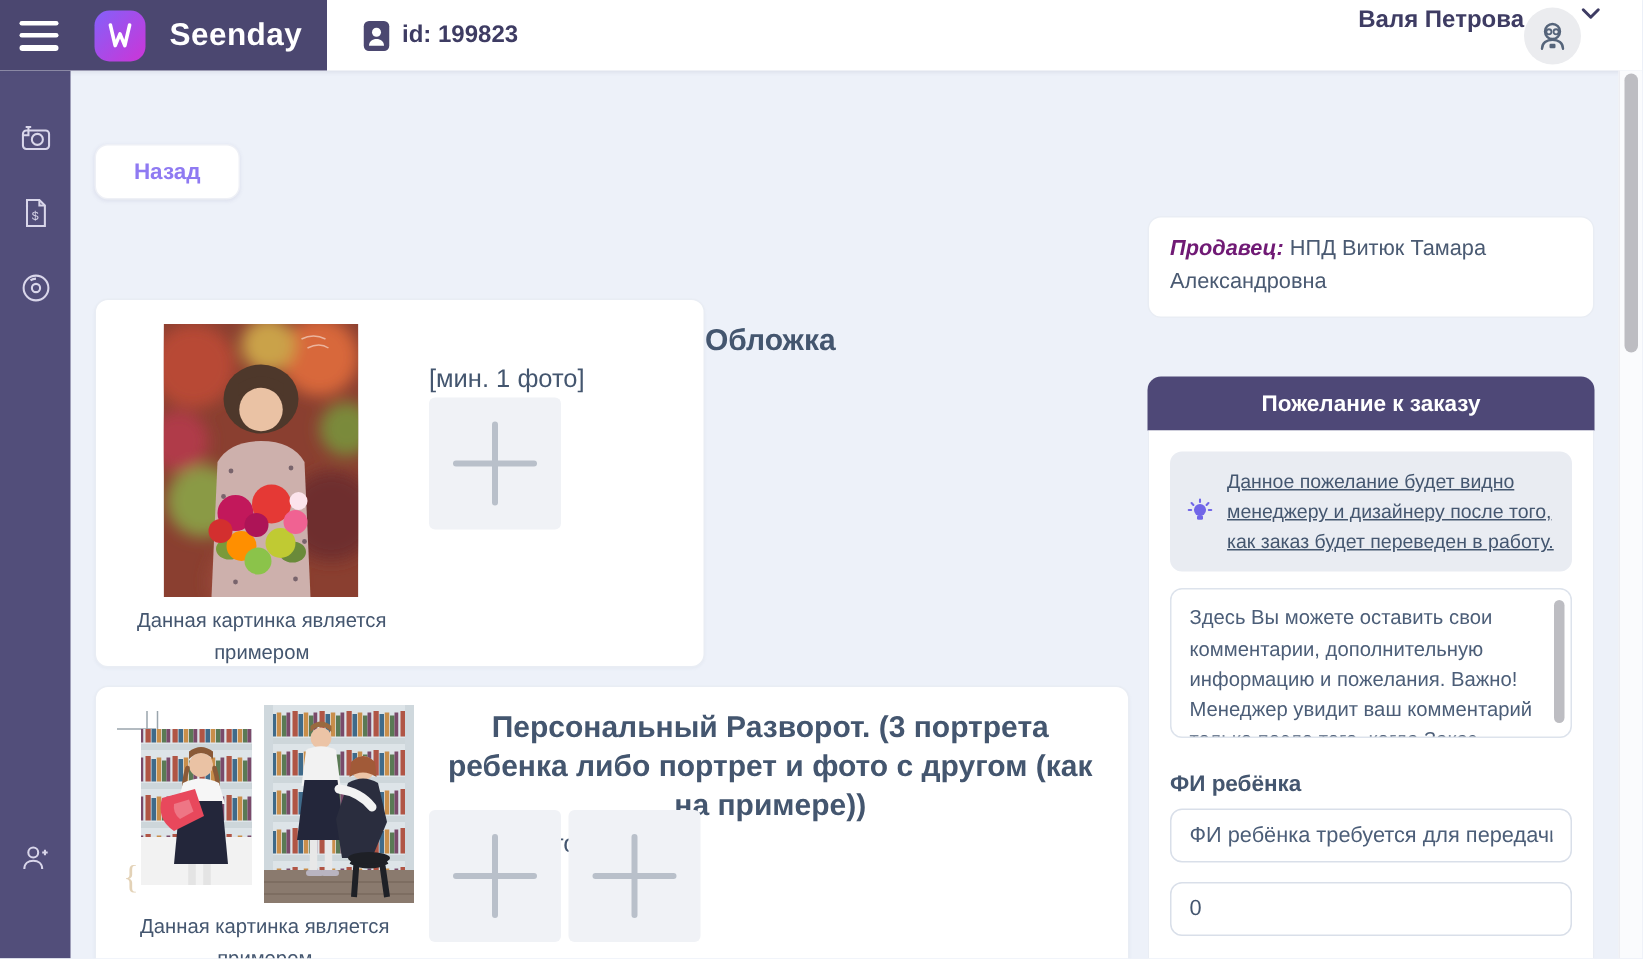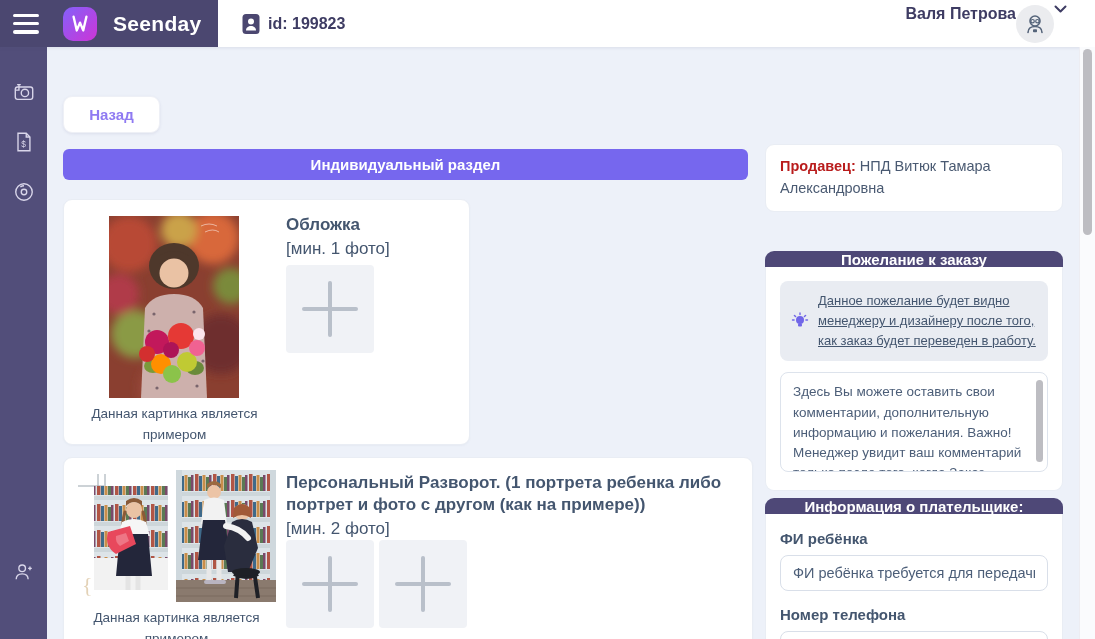--- a/index.html
+++ b/index.html
@@ -39,40 +39,40 @@
 
   .card { position:absolute; background:#fff; border:1px solid #e9edf4; border-radius:9px; box-shadow:0 1px 2px rgba(120,130,160,.06); }
   .card1 { left:16px; top:120px; width:407px; height:246px; }
   .card2 { left:16px; top:378px; width:690px; height:200px; }
 
   .photo1 { position:absolute; left:45px; top:16px; width:130px; height:182px; overflow:hidden; }
   .caption { position:absolute; color:#44566f; font-size:13.5px; line-height:1.55; text-align:center; }
   .caption.c1 { left:8px; top:204px; width:205px; }
   .caption.c2 { left:5px; top:150px; width:215px; }
   .item-head { position:absolute; left:222px; top:14px; width:455px; color:#44566f; }
-  .item-title { font-size:17px; line-height:1.3; font-weight:600; }
+  .item-title { font-size:20px; line-height:1.3; font-weight:600;text-align:center; }
   .item-min { font-size:17px; margin-top:3px; color:#44566f; }
   .plus-tile { position:absolute; width:88px; height:88px; background:#f0f2f6; border-radius:4px; cursor:pointer; }
   .plus-tile::before, .plus-tile::after { content:""; position:absolute; background:#b9c0ca; border-radius:2px; }
   .plus-tile::before { left:18%; right:18%; top:calc(50% - 2px); height:4px; }
   .plus-tile::after  { top:18%; bottom:18%; left:calc(50% - 2px); width:4px; }
   .tile-a1 { left:222px; top:65px; }
   .tile-b1 { left:222px; top:82px; }
   .tile-b2 { left:315px; top:82px; }
   .photoL { position:absolute; left:14px; top:16px; width:96px; height:130px; overflow:hidden; }
   .photoR { position:absolute; left:112px; top:12px; width:100px; height:132px; overflow:hidden; }
 
   
   .right-col { position:absolute; left:718px; top:0; width:298px; }
   .seller-card { position:absolute; top:65px; left:0; width:298px; background:#fff; border:1px solid #e9edf4; border-radius:9px;
                  padding:11px 14px; color:#4a5a72; font-size:14.5px; line-height:1.5; }
-  .seller-card b { color:#b91c1c; }
+  .seller-card b { color:#701a75;font-style:italic; }
   .phone-link { color:#7c3aed; text-decoration:none; cursor:pointer; }
 
-  .panel-header { height:16px; background:#4e4877; border-radius:9px 9px 0 0; color:#fff; font-size:15px; font-weight:700;
+  .panel-header { height:36px; background:#4e4877; border-radius:9px 9px 0 0; color:#fff; font-size:15px; font-weight:700;
                   display:flex; align-items:center; justify-content:center; }
   .panel-body { background:#fff; border:1px solid #e9edf4; border-top:none; border-radius:0 0 9px 9px; padding:14px; }
 
   .wish { position:absolute; top:172px; left:0; width:298px; }
   .notice { position:relative; background:#e9ecf2; border-radius:8px; padding:10px 12px 10px 38px; color:#44566f; font-size:13px; line-height:1.55;text-decoration:underline; }
   .notice .bulb { position:absolute; left:11px; top:50%; transform:translateY(-50%); }
   .wish-textwrap { position:relative; margin-top:11px; }
   .wish-textarea { width:100%; height:100px; border:1px solid #dde3ec; border-radius:8px; padding:9px 18px 9px 12px;
                    font-family:inherit; font-size:13.5px; line-height:1.5; color:#4c5e78; resize:none; outline:none; overflow:hidden; }
   .wish-textarea::placeholder { color:#4c5e78; opacity:1; }
@@ -164,21 +164,20 @@
         <path d="M3.5 20 c0-4 3-6 6.5-6 s6.5 2 6.5 6"></path>
         <path d="M18.5 6 v4 M16.5 8 h4"></path>
       </svg>
     </div>
   </div>
 
   <div class="content">
 
     <button class="back-btn">Назад</button>
 
-    <div class="banner">Индивидуальный раздел</div>
 
     <div class="card card1">
       <div class="photo1">
         <svg width="130" height="182" viewBox="0 0 130 182">
           <defs>
               <filter id="blur1" x="-20%" y="-20%" width="140%" height="140%">
                 <feGaussianBlur stdDeviation="5"></feGaussianBlur>
               </filter>
             </defs>
           <rect width="130" height="182" fill="#8a3f30"></rect>
@@ -275,21 +274,21 @@
           <circle cx="66" cy="42" r="8" fill="#ecc4a6"></circle>
           <path d="M58 38 q8-8 16 0 l1 10 q-9-6-18 0 z" fill="#a15a38"></path>
           <path d="M56 52 q10-6 20 0 l6 26 -10 24 h-20 l-4-26 z" fill="#2a2d3e"></path>
           <path d="M50 56 q14 2 22 12" stroke="#f2f2f2" stroke-width="6" fill="none" stroke-linecap="round"></path>
           <path d="M62 100 l-2 28 M78 100 l4 28 M58 104 q12 6 24 0" stroke="#1e2026" stroke-width="4" fill="none"></path>
           <ellipse cx="70" cy="102" rx="14" ry="4" fill="#1e2026"></ellipse>
         </svg>
       </div>
       <div class="caption c2">Данная картинка является примером</div>
       <div class="item-head">
-        <div class="item-title">Персональный Разворот. (1 портрета ребенка либо портрет и фото с другом (как на примере))</div>
+        <div class="item-title">Персональный Разворот. (3 портрета ребенка либо портрет и фото с другом (как на примере))</div>
         <div class="item-min">[мин. 2 фото]</div>
       </div>
       <div class="plus-tile tile-b1"></div>
       <div class="plus-tile tile-b2"></div>
     </div>
 
     <div class="right-col">
 
       <div class="seller-card">
         <div><b>Продавец:</b> <span>НПД Витюк Тамара Александровна</span></div>
@@ -311,25 +310,23 @@
             <span>Данное пожелание будет видно менеджеру и дизайнеру после того, как заказ будет переведен в работу.</span>
           </div>
           <div class="wish-textwrap">
             <textarea class="wish-textarea" placeholder="Здесь Вы можете оставить свои комментарии, дополнительную информацию и пожелания. Важно! Менеджер увидит ваш комментарий только после того, когда Заказ перейдёт в статус «В работе»" style=""></textarea>
             <div class="mini-thumb"></div>
           </div>
         </div>
       </div>
 
       <div class="payer">
-        <div class="panel-header">Информация о плательщике:</div>
         <div class="panel-body">
           <div class="field-label">ФИ ребёнка</div>
           <input class="text-input" type="text" placeholder="ФИ ребёнка требуется для передачи зака" style="">
-          <div class="field-label">Номер телефона</div>
           <input class="text-input" type="text" value="0" style="">
         </div>
       </div>
 
     </div>
   </div>
 
   <div class="page-scrollbar">
     <div class="page-thumb"></div>
   </div>

